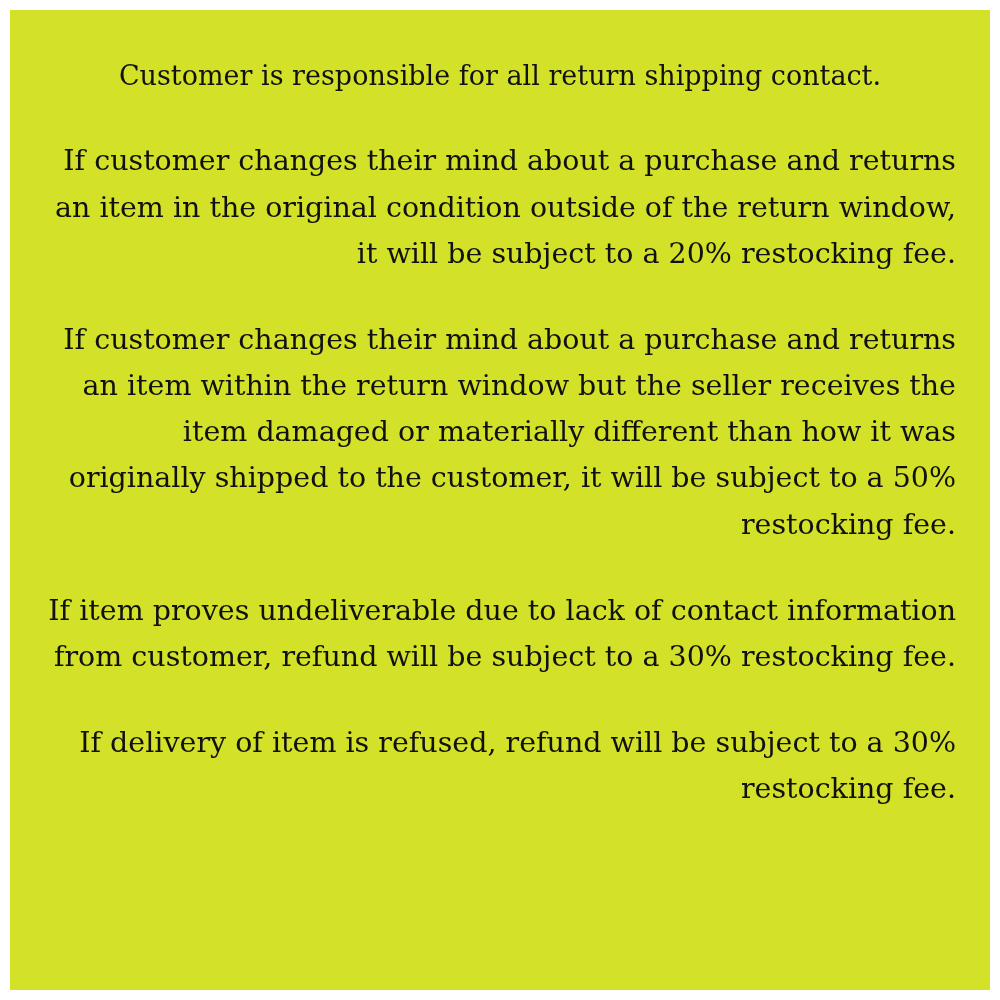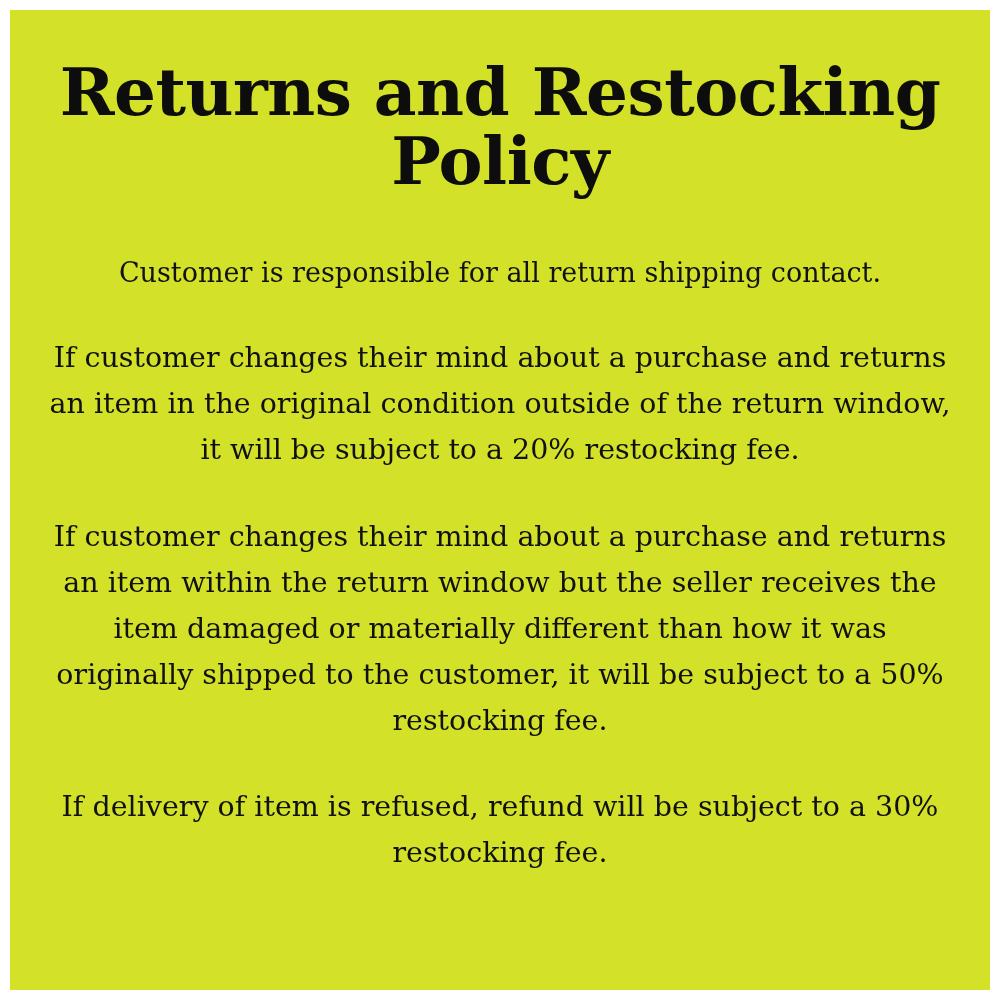--- a/index.html
+++ b/index.html
@@ -39,37 +39,37 @@
     line-height: 1.35;
     color: #121212;
     text-align: center;
     margin: 0 0 44px 0;
   }
   .para {
     font-family: "DejaVu Serif", "Liberation Serif", serif;
     font-size: 28.5px;
     line-height: 1.62;
     color: #111111;
-    text-align: center;
+    text-align: right;
     margin: 0 0 40px 0;
     max-width: 920px;
   }
   .para:last-child {
     margin-bottom: 0;
   }
 </style>
 </head>
 <body>
 
 <div class="poster">
 
-  <h1 class="title">Returns and Restocking Policy</h1>
 
   <p class="lead">Customer is responsible for all return shipping contact.</p>
 
   <p class="para">If customer changes their mind about a purchase and returns an item in the original condition outside of the return window, it will be subject to a 20% restocking fee.</p>
 
   <p class="para">If customer changes their mind about a purchase and returns an item within the return window but the seller receives the item damaged or materially different than how it was originally shipped to the customer, it will be subject to a 50% restocking fee.</p>
 
+  <p class="para">If item proves undeliverable due to lack of contact information from customer, refund will be subject to a 30% restocking fee.</p>
 
   <p class="para">If delivery of item is refused, refund will be subject to a 30% restocking fee.</p>
 
 </div>
 
 </body></html>

